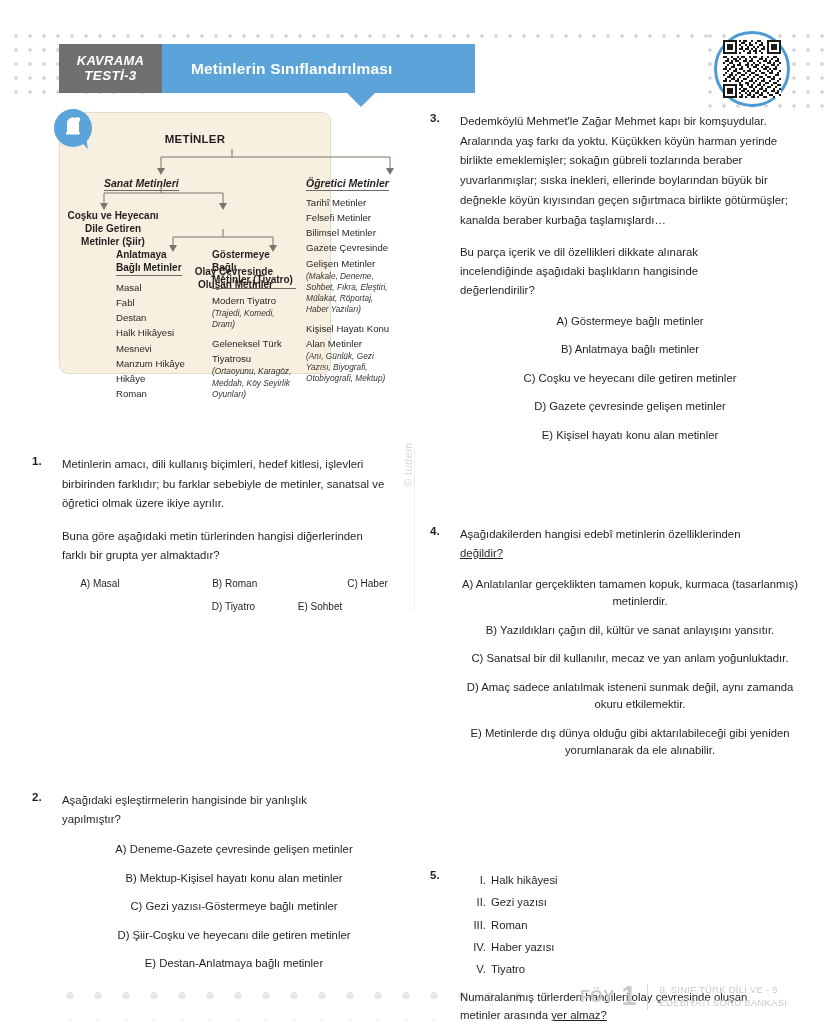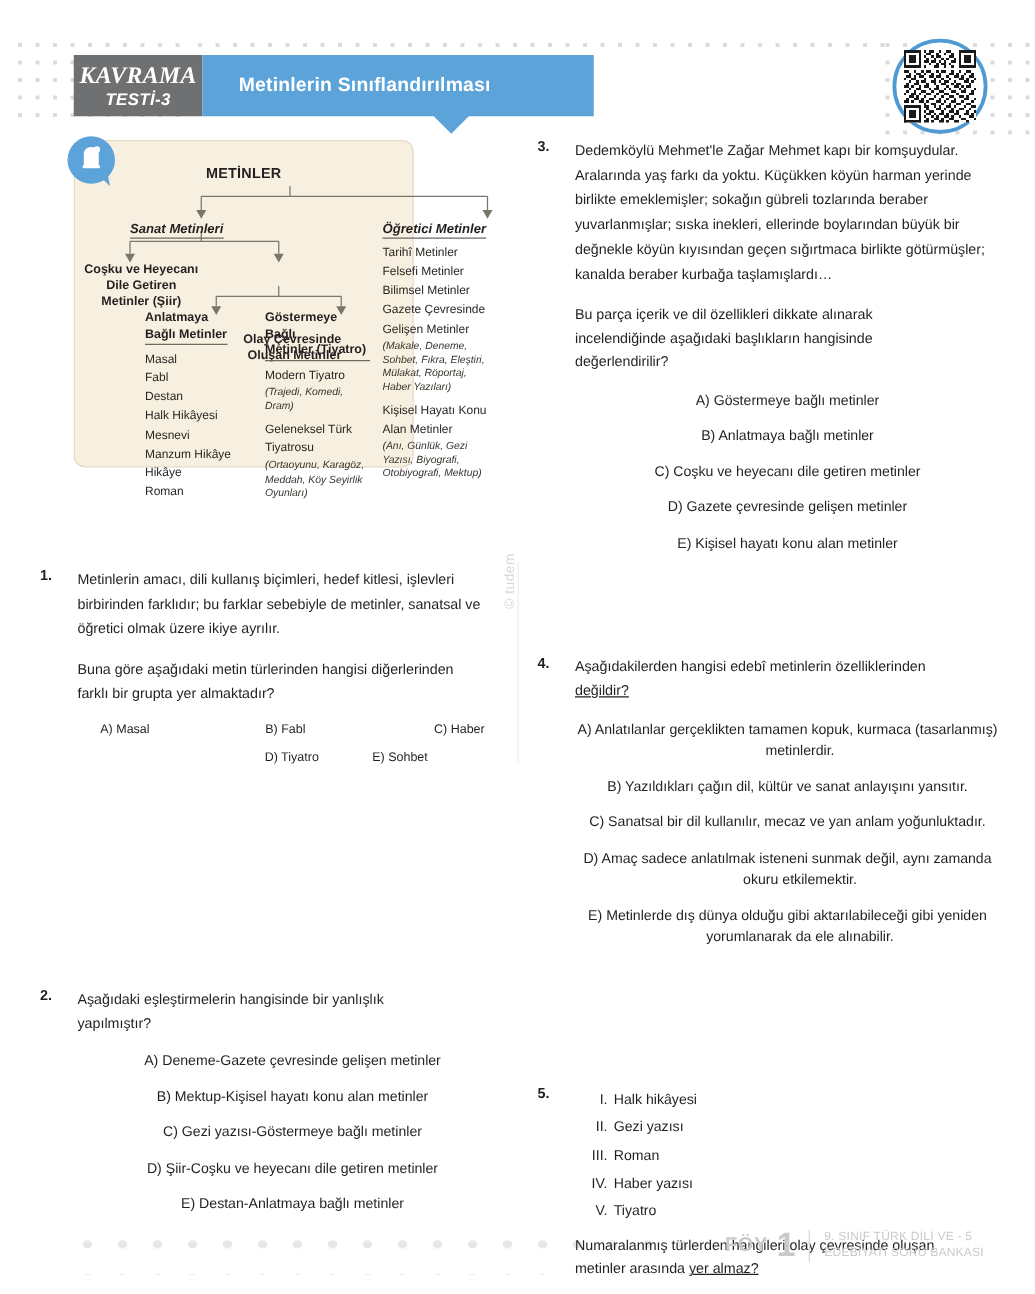--- a/index.html
+++ b/index.html
@@ -37,21 +37,21 @@
   .header {
     position: absolute; left: 59px; top: 44px;
     display: flex; align-items: stretch; height: 49px;
   }
   .badge {
     width: 103px; background: #6e7072; color: #ffffff;
     display: flex; flex-direction: column; justify-content: center;
     align-items: center; font-style: italic; font-weight: bold;
     letter-spacing: .3px; line-height: 1.12;
   }
-  .badge .l1 { font-size: 19px; font-family: Liberation Serif, serif; }
+  .badge .l1 { font-size: 13px; }
   .badge .l2 { font-size: 13.5px; }
   .title-bar {
     width: 313px; background: #5ba3d8; color: #ffffff;
     display: flex; align-items: center; padding-left: 29px;
     font-size: 15.5px; font-weight: bold; letter-spacing: .15px;
     position: relative;
   }
   .title-notch {
     position: absolute; left: 50%; bottom: -14px; margin-left: 27px;
     width: 0; height: 0;
@@ -512,21 +512,21 @@
 
   <div class="q" style="margin-bottom:0;">
     <div class="q-num">1.</div>
     <p class="q-stem">Metinlerin amacı, dili kullanış biçimleri, hedef kitlesi, işlevleri birbirinden farklıdır; bu farklar sebebiyle de metinler, sanatsal ve öğretici olmak üzere ikiye ayrılır.</p>
     <p class="q-stem bold">
       <span>Buna göre aşağıdaki metin türlerinden hangisi diğerlerinden</span><br>
       <span>farklı bir grupta yer almaktadır?</span>
     </p>
     <div class="opt-row r1">
       <div>A) Masal</div>
-      <div>B) Fabl</div>
+      <div>B) Roman</div>
       <div>C) Haber</div>
     </div>
     <div class="opt-row r2">
       <div>D) Tiyatro</div>
       <div>E) Sohbet</div>
     </div>
   </div>
 
   <div class="q" style="margin-top:179px;">
     <div class="q-num">2.</div>

